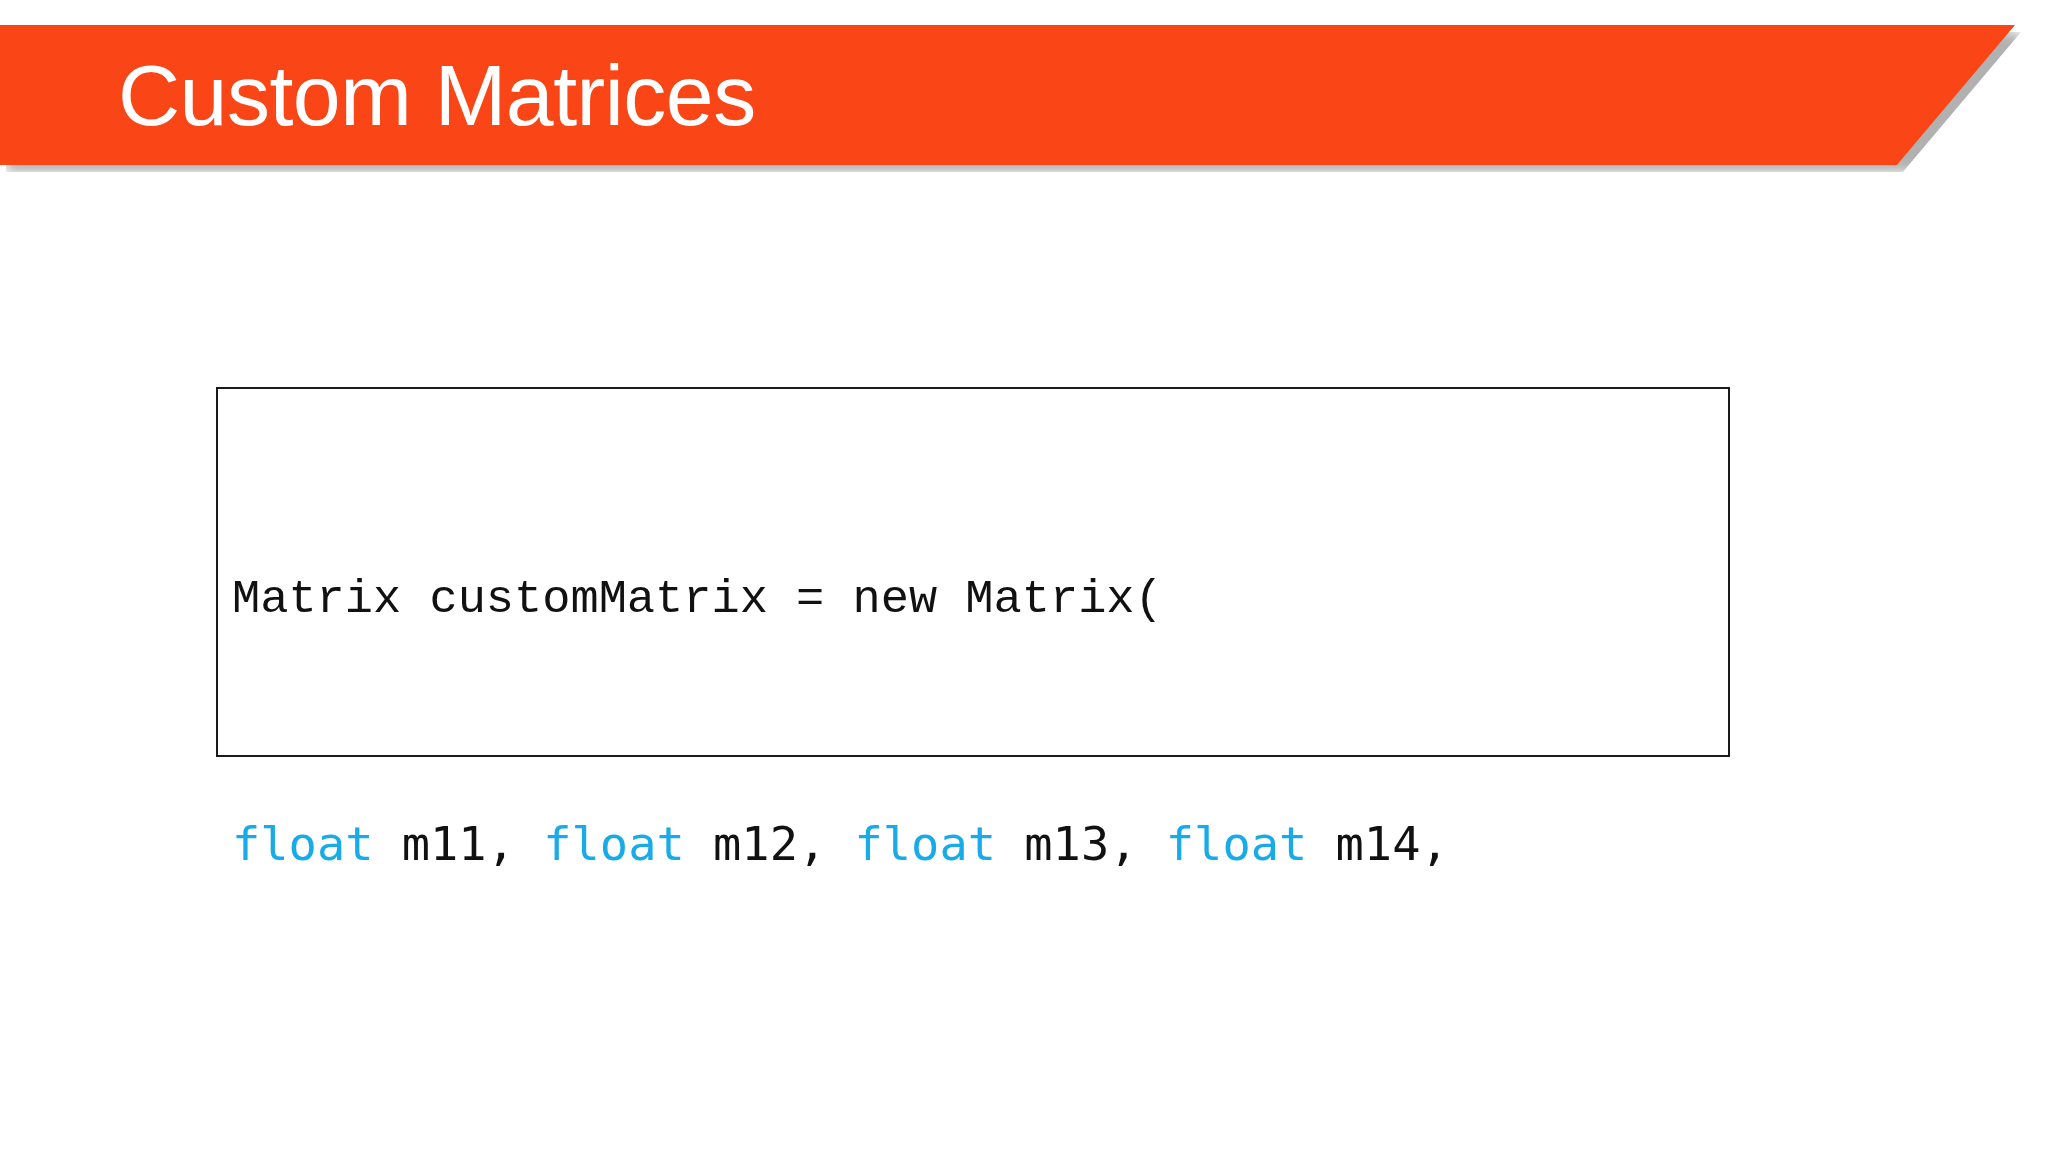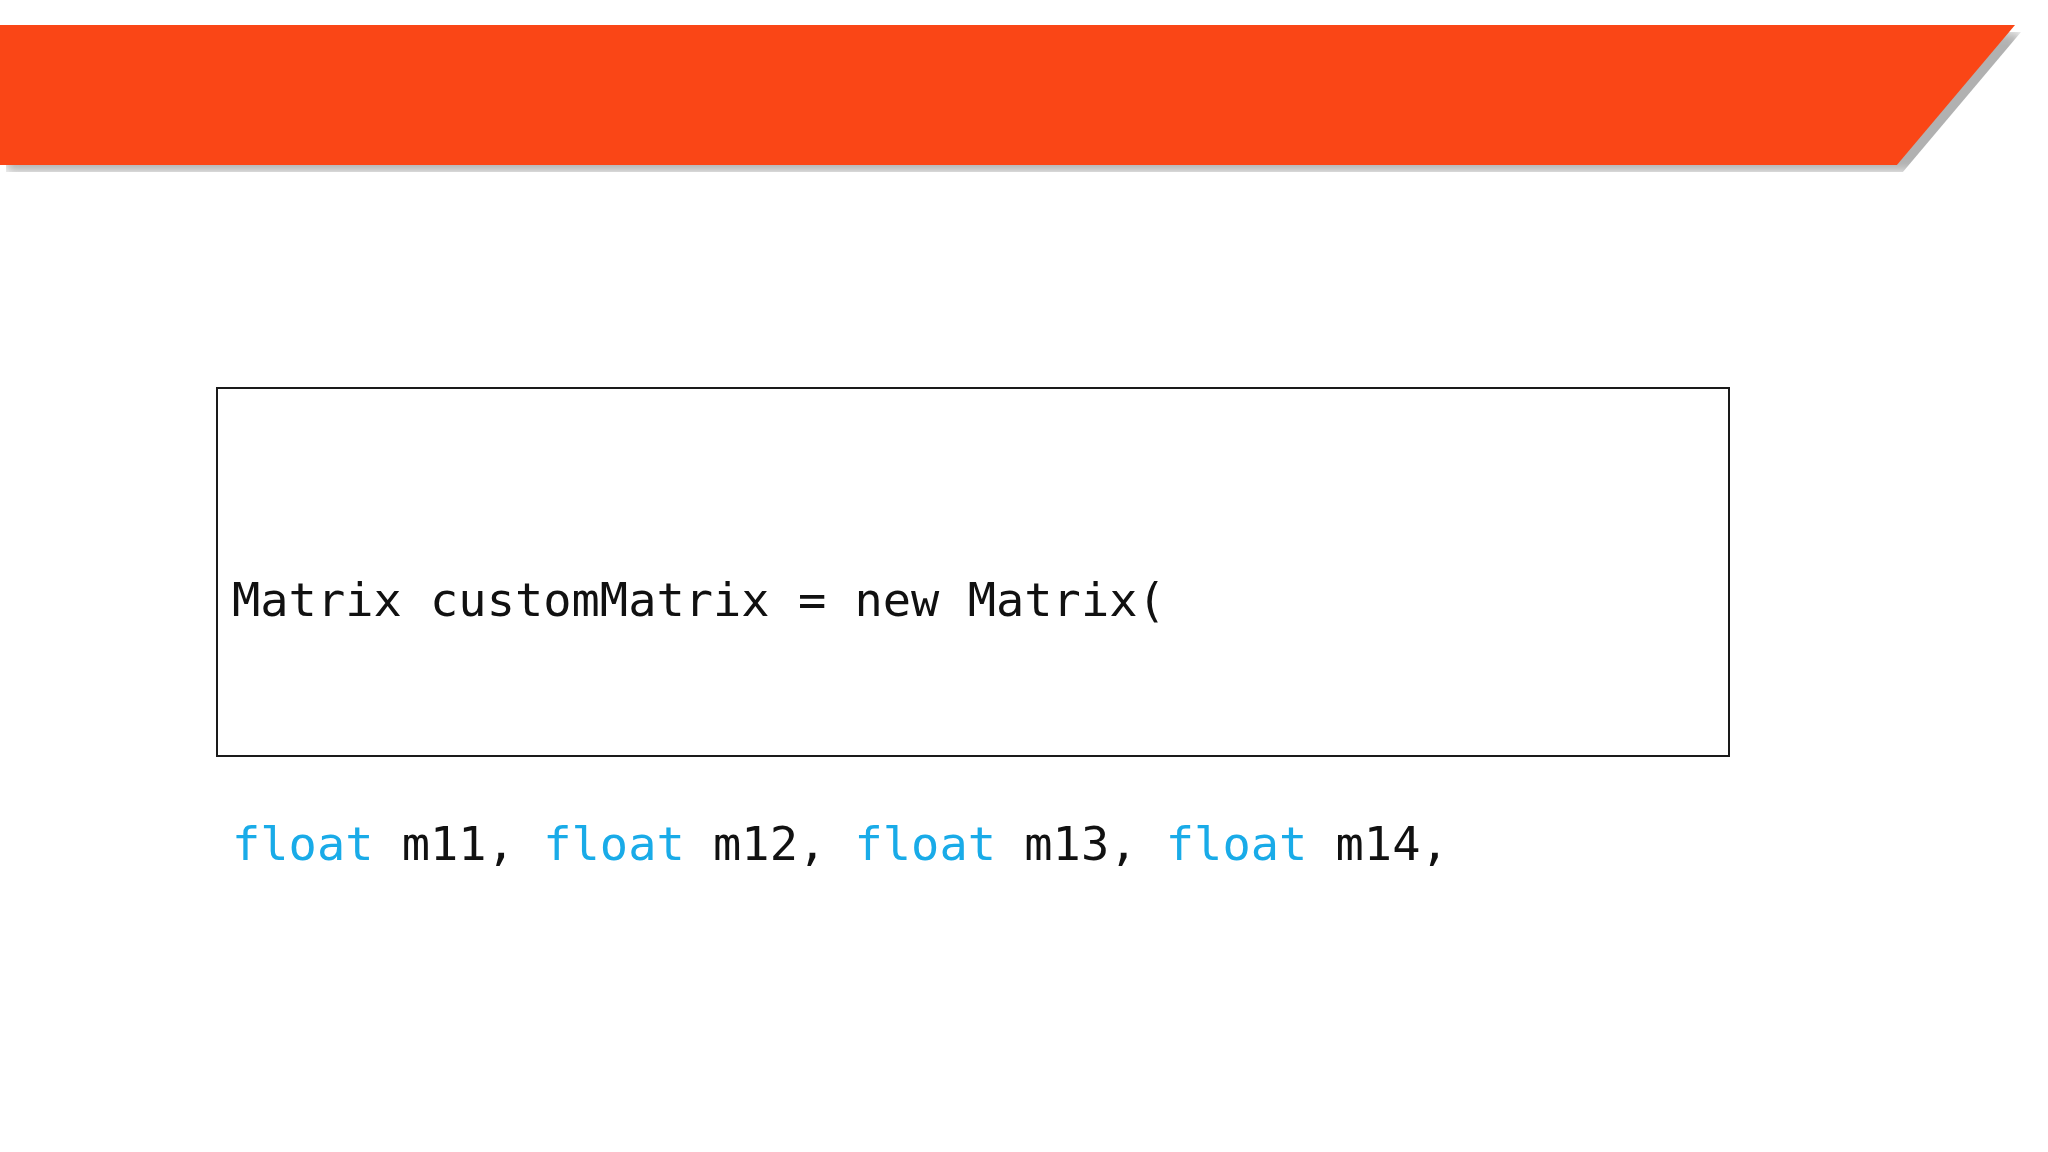--- a/index.html
+++ b/index.html
@@ -91,33 +91,35 @@
     white-space: pre;
   }
   .code-line {
     height: 65px;
     line-height: 65px;
     white-space: pre;
   }
   .code-line.decl {
     height: 86px;
     line-height: 80px;
+    font-family: Liberation Mono, monospace;
   }
   .kw {
     color: #19ABE8;
   }
 </style>
 </head>
 <body>
 
 <div id="slide">
 
   <div id="title-banner">
     <div class="banner-shadow"></div>
     <div class="banner-shape"></div>
+    <div id="title-text">Custom Matrices</div>
   </div>
 
   <div id="code-box">
     <div id="code-block">
 
       <div class="code-line decl"><span>Matrix customMatrix = new Matrix(</span></div>
 
       <div class="code-line"><span class="kw">float</span><span> </span><span>m11,</span><span> </span><span class="kw">float</span><span> </span><span>m12,</span><span> </span><span class="kw">float</span><span> </span><span>m13,</span><span> </span><span class="kw">float</span><span> </span><span>m14,</span></div>
 
 

